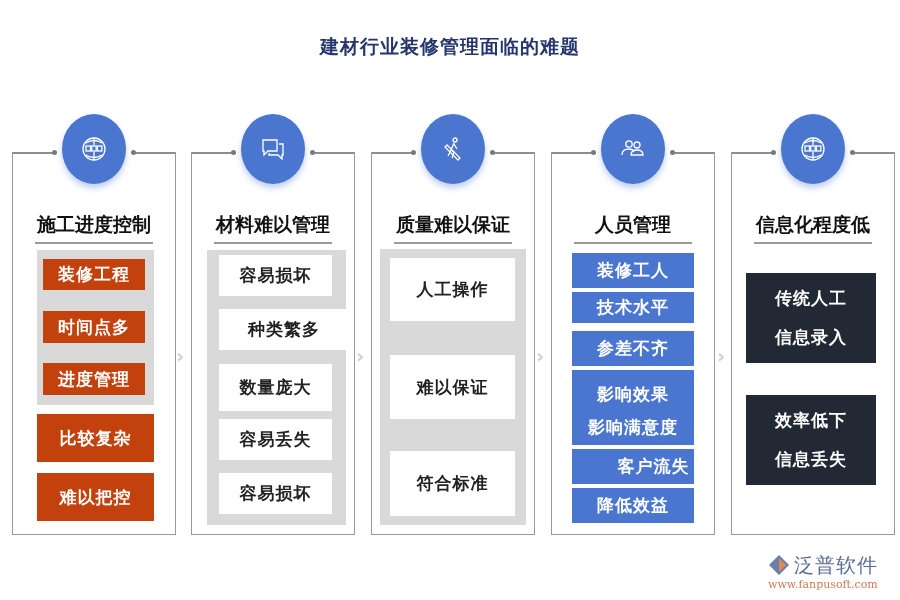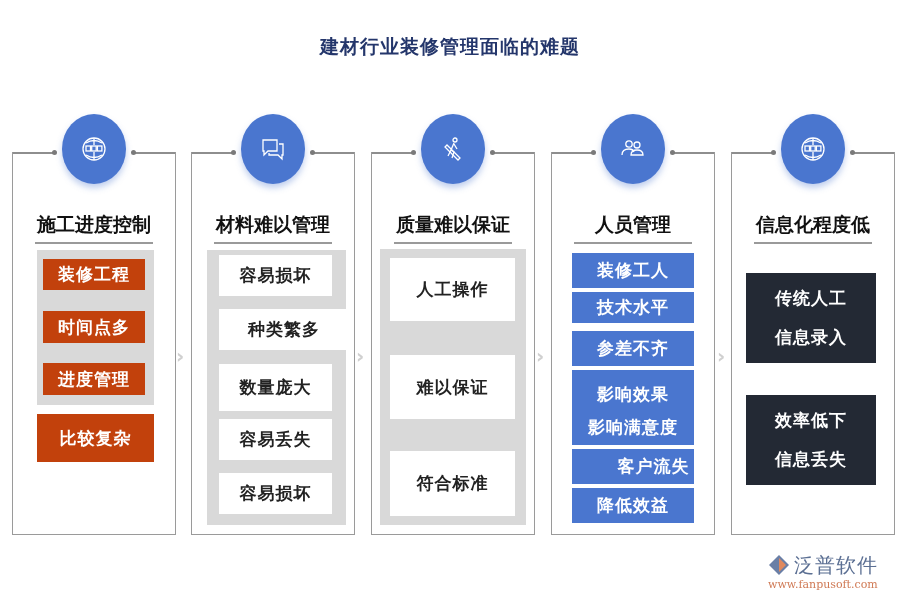--- a/index.html
+++ b/index.html
@@ -97,20 +97,21 @@
       <path d="M5 7 Q13 2 21 7 M5 19 Q13 24 21 19 M13 2 V9 M13 16 V24"></path>
     </svg>
   </div>
   <div class="col-title">施工进度控制</div>
   <div class="col-underline"></div>
   <div class="graybox" style="left:24px; top:98px; width:117px; height:155px;"></div>
   <div class="dark-tag" style="left:30px; top:107px; width:102px; height:31px;">装修工程</div>
   <div class="dark-tag" style="left:30px; top:159px; width:102px; height:32px;">时间点多</div>
   <div class="dark-tag" style="left:30px; top:211px; width:102px; height:32px;">进度管理</div>
   <div class="dark-tag" style="left:24px; top:262px; width:117px; height:48px;">比较复杂</div>
+  <div class="dark-tag" style="left:24px; top:321px; width:117px; height:48px;">难以把控</div>
 </div>
 
 <div class="arrow" style="left:176px;">›</div>
 
 <div class="col" style="left:191px;">
   <div class="topline-l"></div>
   <div class="topline-r"></div>
   <div class="dot l"></div>
   <div class="dot r"></div>
   <div class="circle">

